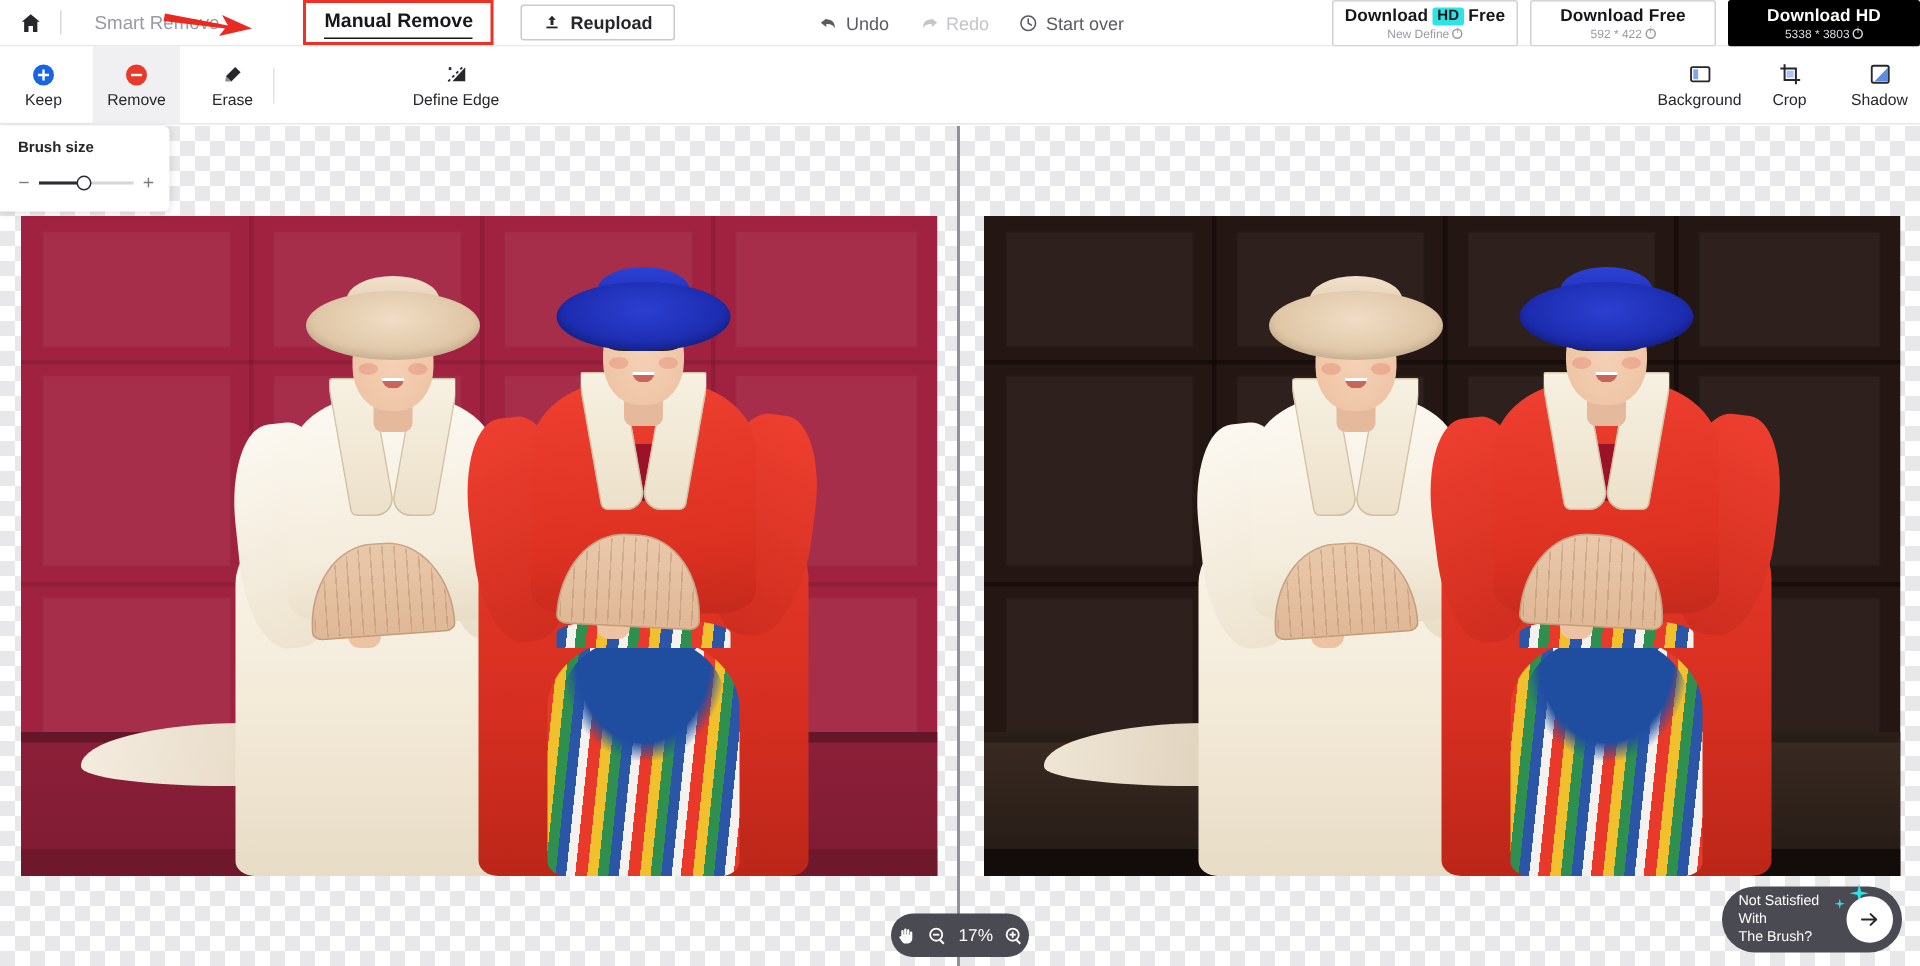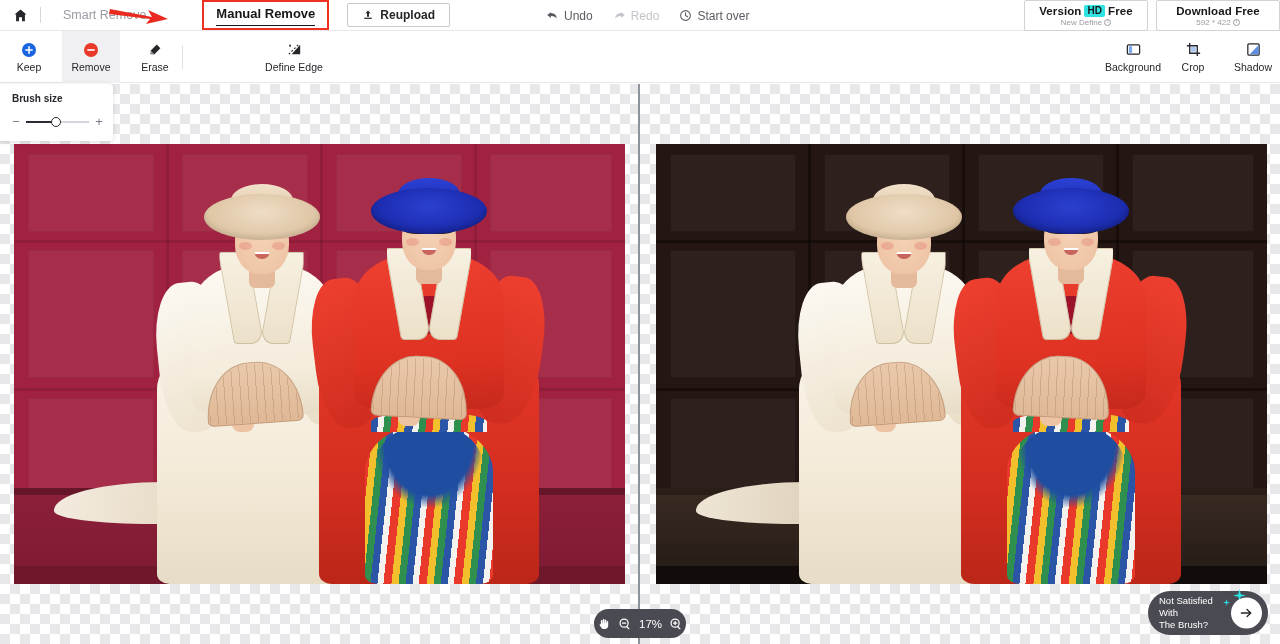--- a/index.html
+++ b/index.html
@@ -318,40 +318,49 @@
           <path d="M8 4.6V8l2.6 1.6" fill="none" stroke="#5a5a62" stroke-width="1.3" stroke-linecap="round"></path>
         </svg>
         <span>Start over</span>
       </div>
     </div>
 
     <div class="dl-group">
 
       <div class="dl-btn">
         <div class="dl-l1">
-          <span>Version</span>
+          <span>Download</span>
           <span class="hd-badge">HD</span>
           <span>Free</span>
         </div>
         <div class="dl-l2">
           <span>New Define</span>
           <i class="info-o"></i>
         </div>
       </div>
 
       <div class="dl-btn">
         <div class="dl-l1">
           <span>Download Free</span>
         </div>
         <div class="dl-l2">
           <span>592 * 422</span>
           <i class="info-o"></i>
         </div>
       </div>
 
+      <div class="dl-btn dark">
+        <div class="dl-l1">
+          <span>Download HD</span>
+        </div>
+        <div class="dl-l2">
+          <span>5338 * 3803</span>
+          <i class="info-o"></i>
+        </div>
+      </div>
     </div>
   </div>
 
   <div class="toolbar">
 
     <div class="tool" style="left:0">
       <svg width="16" height="16" viewBox="0 0 16 16">
         <circle cx="8" cy="8" r="7" fill="#1964e0"></circle>
         <path d="M7.2 4.3h1.6v7.4H7.2z M4.3 7.2h7.4v1.6H4.3z" fill="#fff"></path>
       </svg>
@@ -370,21 +379,21 @@
       <svg width="16" height="16" viewBox="0 0 16 16">
         <path d="M9.8 2.6 13.4 6.2 7.2 12.4 3.6 8.8z" fill="#26262b"></path>
         <path d="M3.6 8.8 7.2 12.4H3.2z" fill="#8d8d96"></path>
       </svg>
       <span>Erase</span>
     </div>
 
     <div class="tool-sep" style="left:182px"></div>
 
 
-    <div class="tool wide" style="left:256px">
+    <div class="tool wide" style="left:266px">
       <svg width="17" height="17" viewBox="0 0 18 18">
         <path d="M15 4v10H6z" fill="#26262b"></path>
         <path d="M3 14 14 3" stroke="#26262b" stroke-width="1.2" fill="none" stroke-dasharray="2 2"></path>
         <path d="M3.5 4.2l1.6 1.6M5.1 4.2 3.5 5.8" stroke="#26262b" stroke-width="1.1"></path>
       </svg>
       <span>Define Edge</span>
     </div>
 
 
     <div class="tool-r" style="left:1102px">

